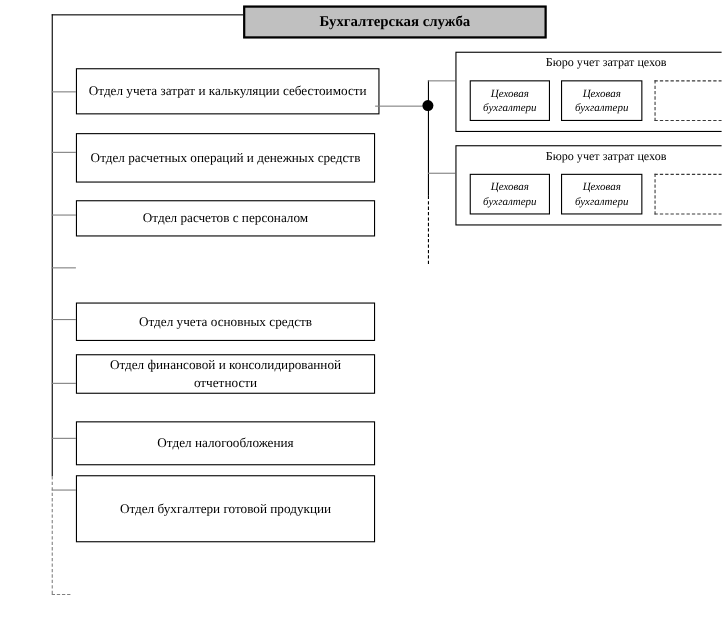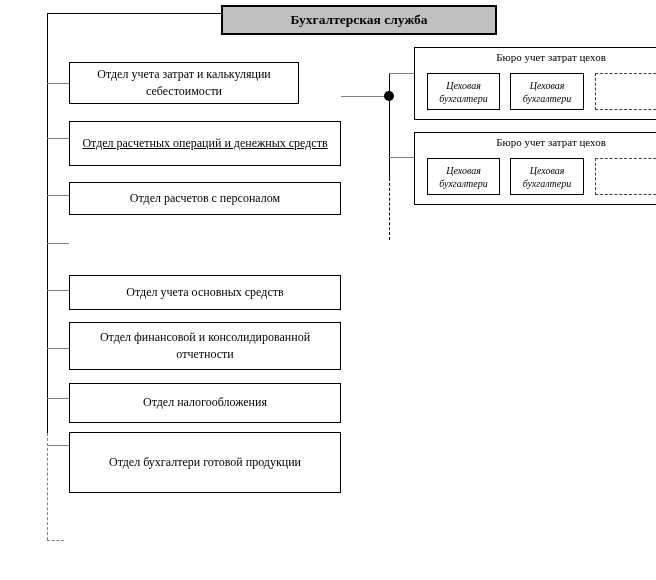--- a/index.html
+++ b/index.html
@@ -24,26 +24,26 @@
     padding:1px 8px;
   }
   .root-box{
     left:184px;top:5px;width:276px;height:30px;
     background:#c0c0c0;
     border:2px solid #000;
     font-weight:bold;font-size:13.5px;
   }
   .dashed{border:1px dashed #3a3a3a;}
   
-  .d0{left:32px;top:62px;width:230px;height:42px;}
-  .d1{left:32px;top:121px;width:272px;height:45px;text-decoration:underline;}
+  .d0{left:32px;top:62px;width:276px;height:42px;}
+  .d1{left:32px;top:121px;width:272px;height:45px;}
   .d2{left:32px;top:182px;width:272px;height:33px;}
   .d3{left:32px;top:228px;width:272px;height:34px;}
   .d4{left:32px;top:275px;width:272px;height:35px;}
-  .d5{left:32px;top:322px;width:272px;height:48px;}
+  .d5{left:32px;top:322px;width:272px;height:36px;}
   .d6{left:32px;top:383px;width:272px;height:40px;}
   .d7{left:32px;top:432px;width:272px;height:61px;}
   .d8{left:27px;top:504px;width:276px;height:73px;}
   
   .bureau{
     position:absolute;left:377px;width:274px;height:73px;
     border:1px solid #000;background:#fff;box-sizing:border-box;
   }
   .bureau.b0{top:47px;}
   .bureau.b1{top:132px;}

